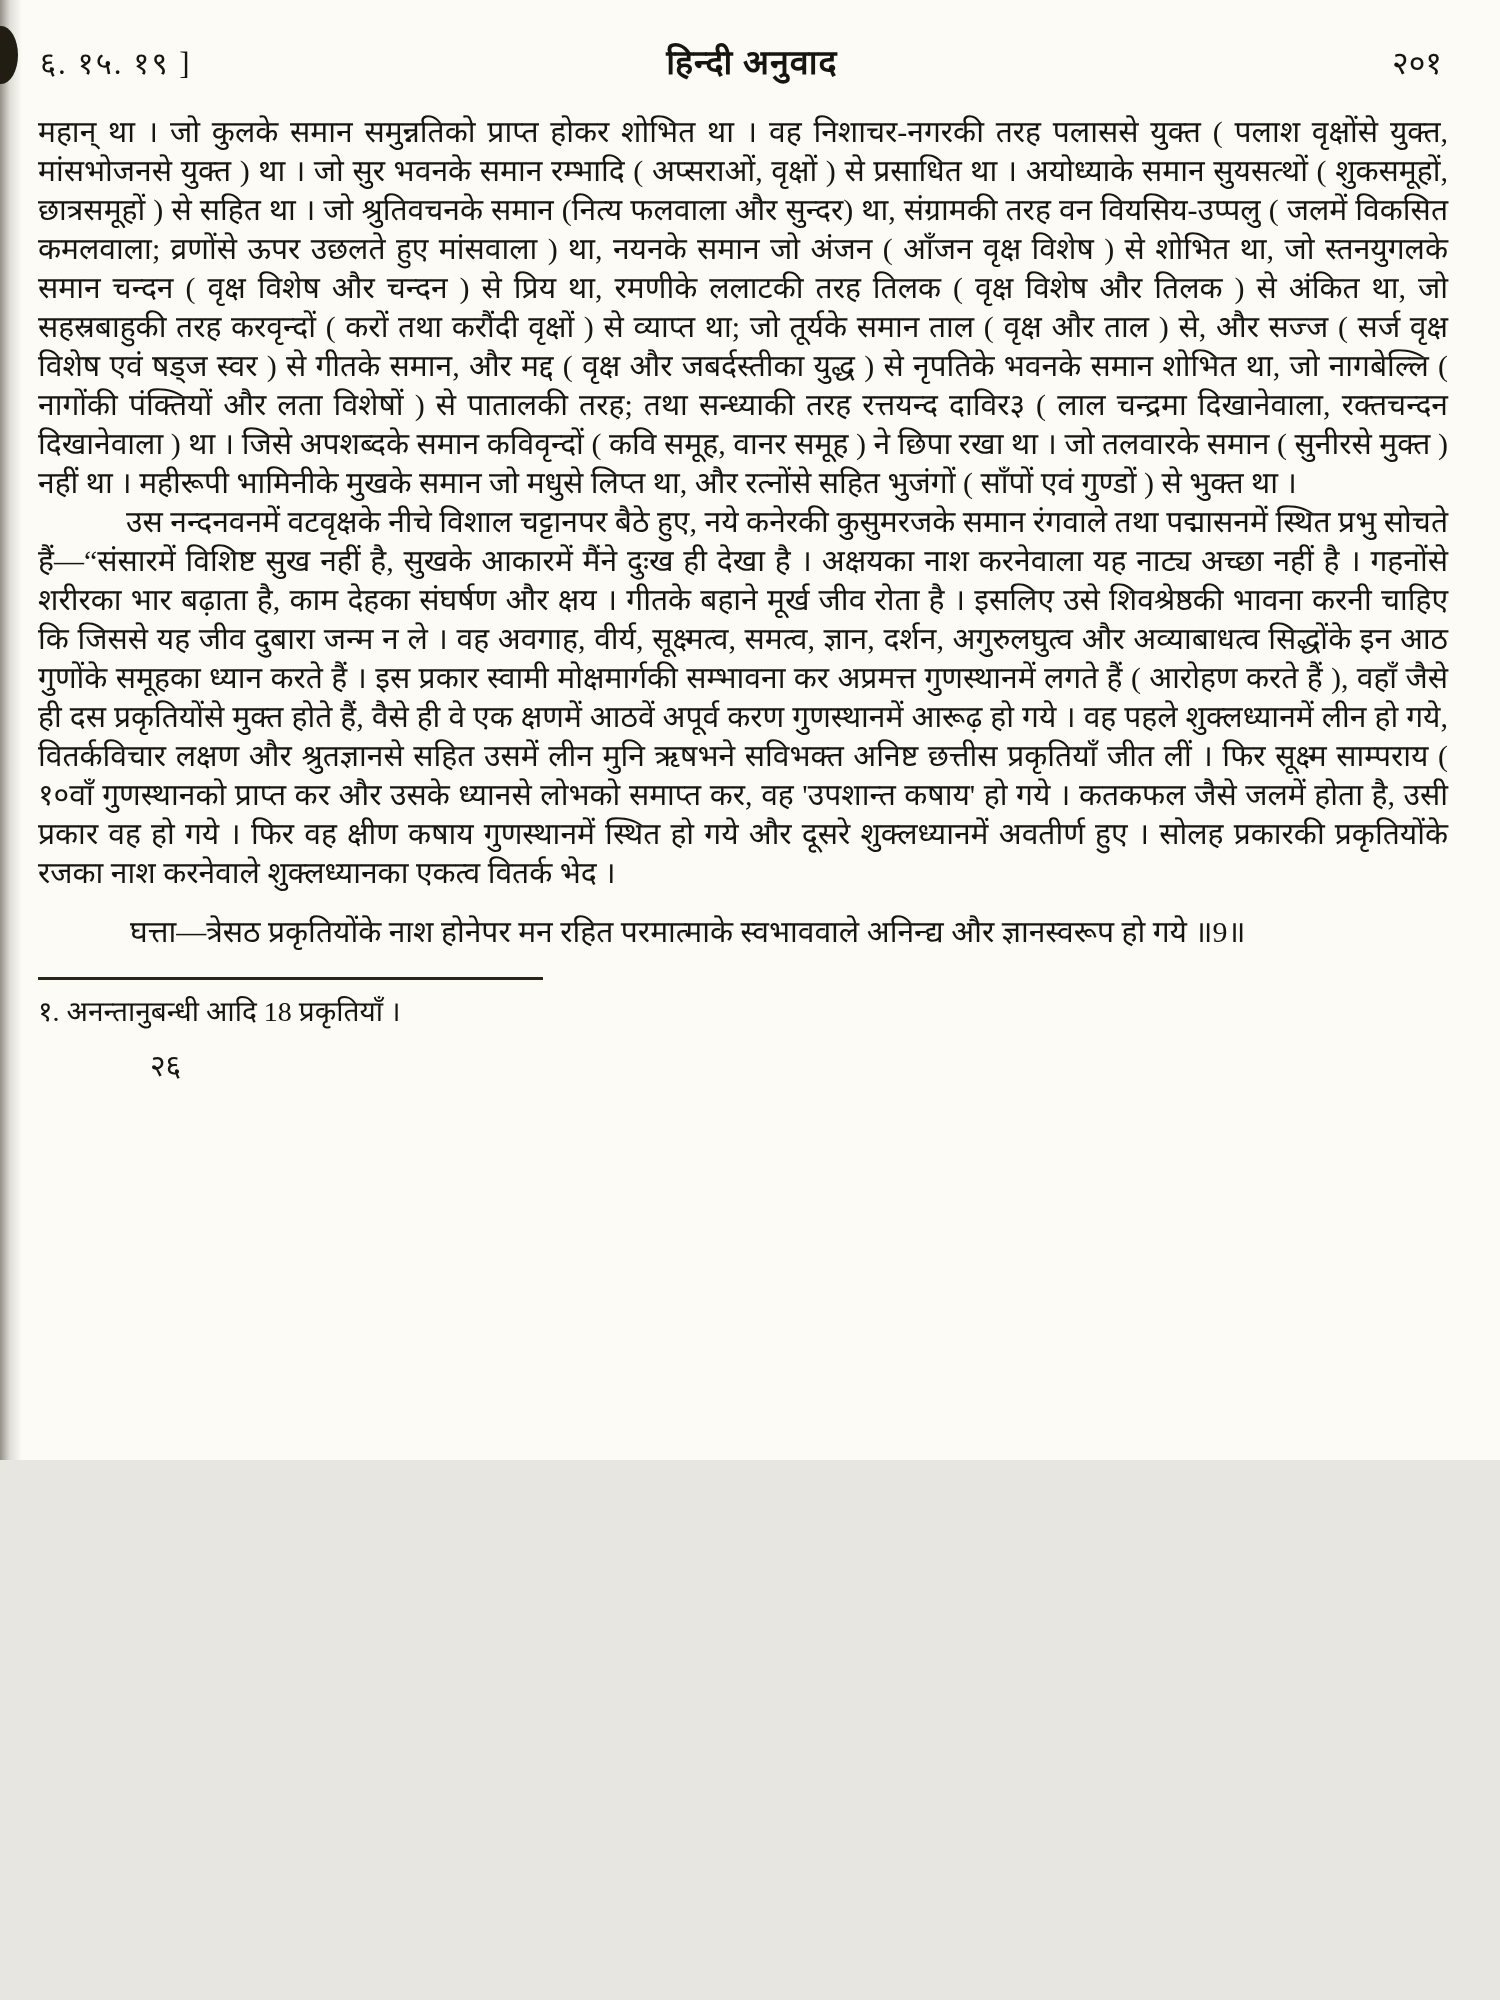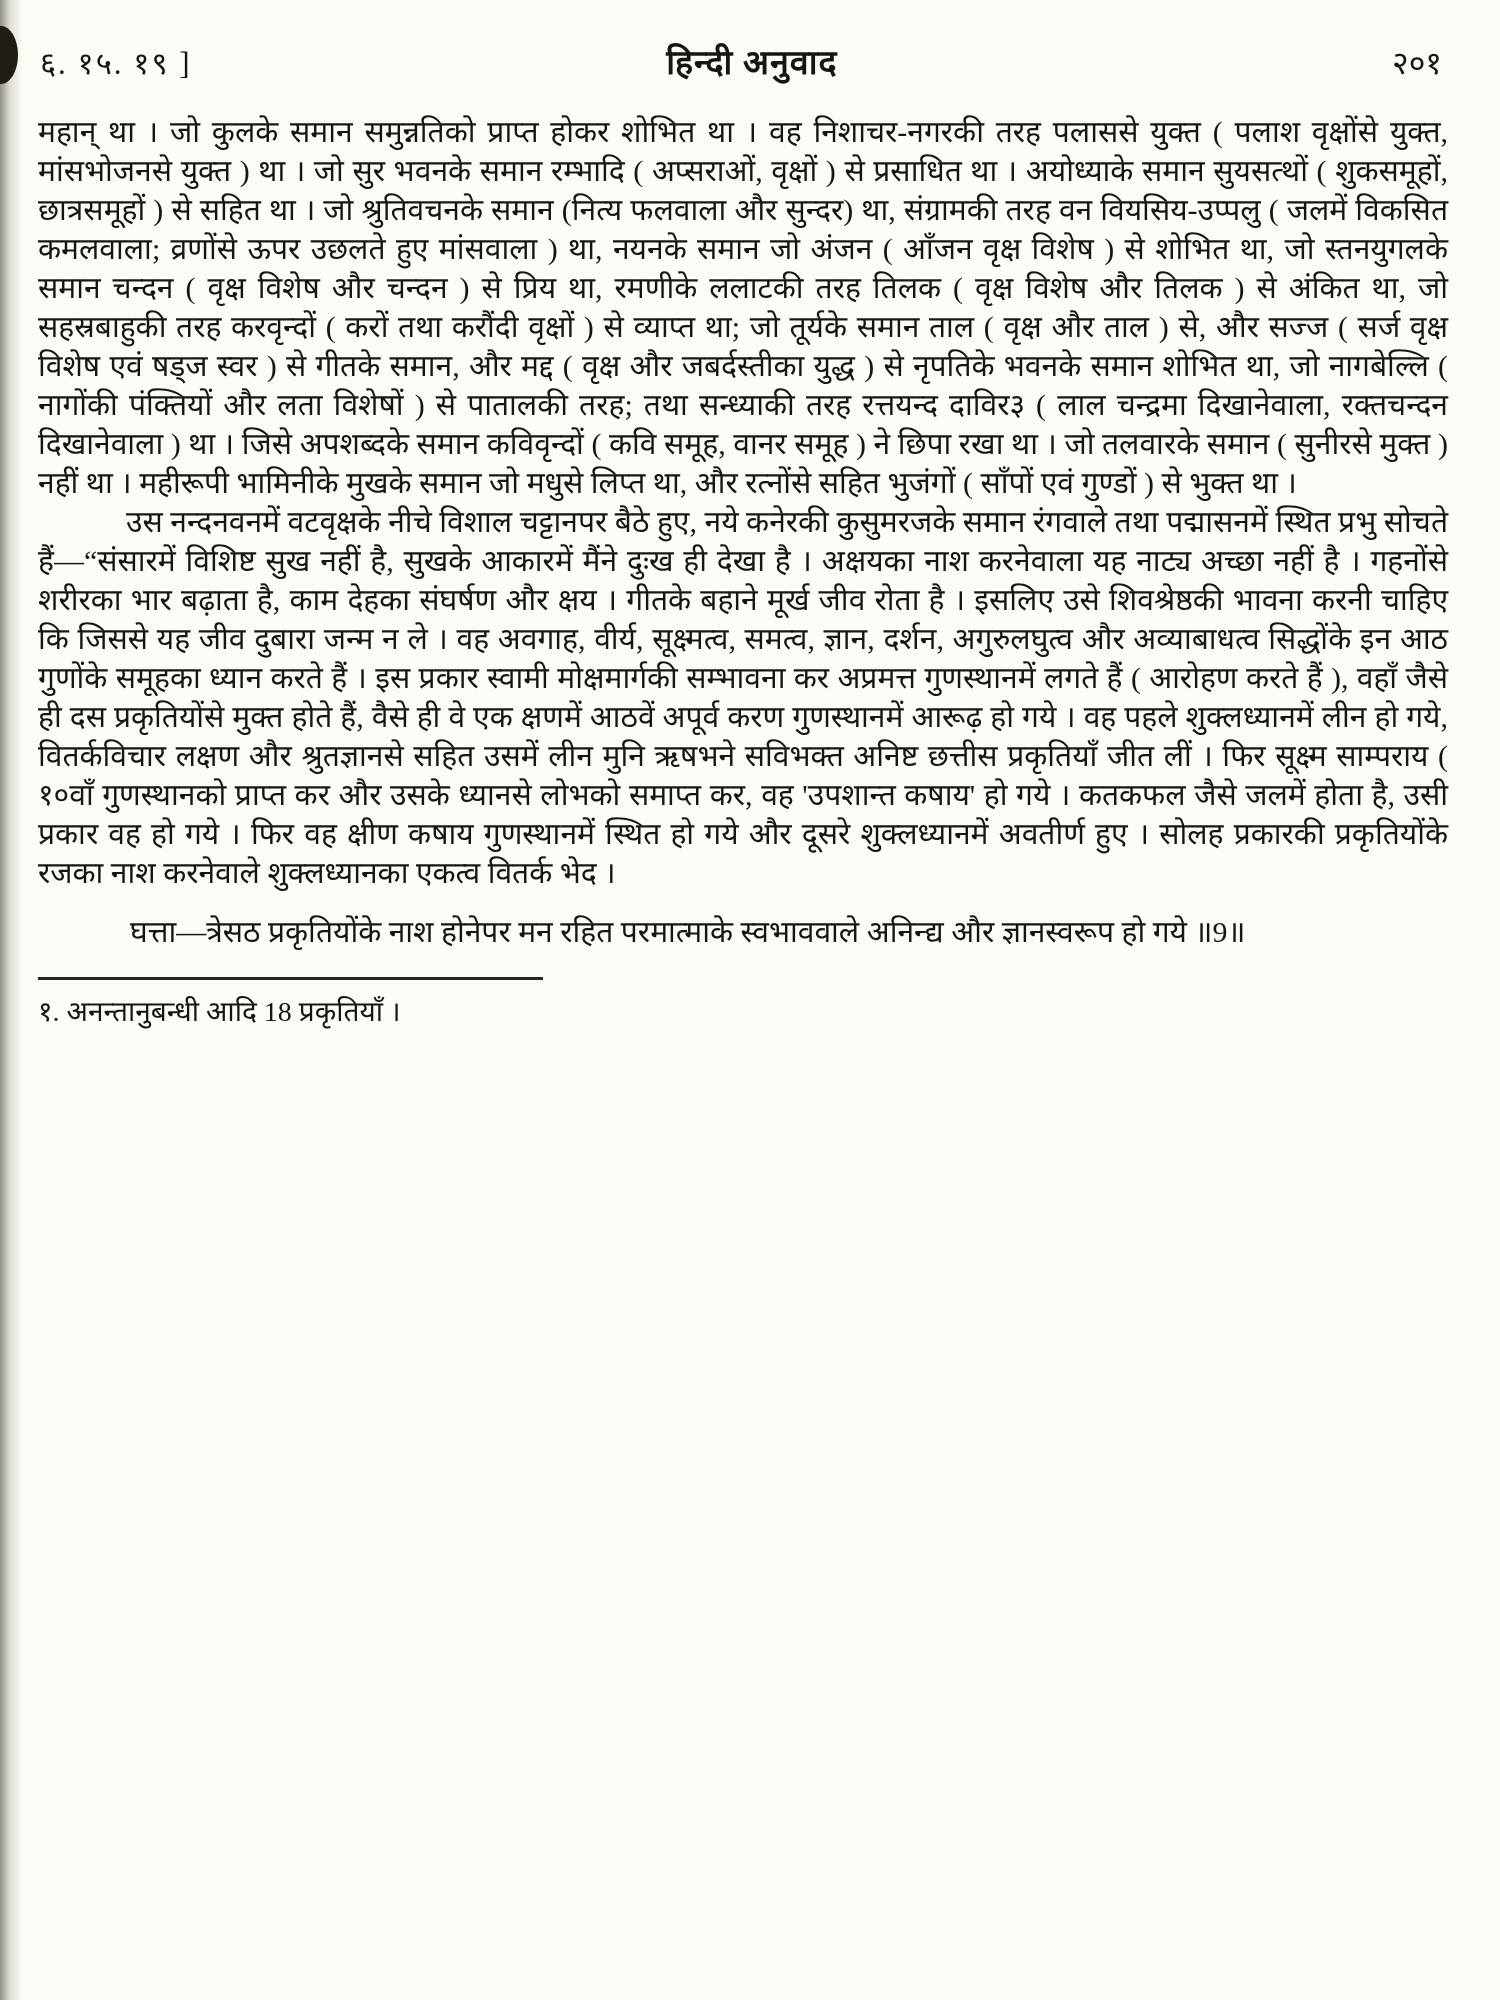--- a/index.html
+++ b/index.html
@@ -3,21 +3,21 @@
 <meta charset="utf-8">
 <style>
   html, body {
     margin: 0;
     padding: 0;
     background: #e8e6e0;
   }
   .page {
     position: relative;
     width: 1500px;
-    height: 2000px;
+    height: 1460px;
     background: #fcfbf6;
     overflow: hidden;
     font-family: "Liberation Serif", "DejaVu Serif", serif;
     color: #17150f;
     box-sizing: border-box;
   }
   
   .edge-shadow {
     position: absolute;
     left: 0; top: 0; bottom: 0;
@@ -122,17 +122,18 @@
 
 
 
     <p class="para indent">उस नन्दनवनमें वटवृक्षके नीचे विशाल चट्टानपर बैठे हुए, नये कनेरकी कुसुमरजके समान रंगवाले तथा पद्मासनमें स्थित प्रभु सोचते हैं—“संसारमें विशिष्ट सुख नहीं है, सुखके आकारमें मैंने दुःख ही देखा है । अक्षयका नाश करनेवाला यह नाट्य अच्छा नहीं है ।  गहनोंसे शरीरका भार बढ़ाता है,  काम देहका संघर्षण और क्षय ।  गीतके बहाने मूर्ख जीव रोता है ।  इसलिए उसे शिवश्रेष्ठकी भावना करनी चाहिए कि जिससे यह जीव दुबारा जन्म न ले ।  वह अवगाह, वीर्य, सूक्ष्मत्व, समत्व, ज्ञान, दर्शन, अगुरुलघुत्व और अव्याबाधत्व सिद्धोंके इन आठ गुणोंके समूहका ध्यान करते हैं । इस प्रकार स्वामी मोक्षमार्गकी सम्भावना कर अप्रमत्त गुणस्थानमें लगते हैं ( आरोहण करते हैं ), वहाँ जैसे ही दस प्रकृतियोंसे मुक्त होते हैं, वैसे ही वे एक क्षणमें आठवें अपूर्व करण गुणस्थानमें आरूढ़ हो गये । वह पहले शुक्लध्यानमें लीन हो गये, वितर्कविचार लक्षण और श्रुतज्ञानसे सहित उसमें लीन मुनि ऋषभने सविभक्त अनिष्ट छत्तीस प्रकृतियाँ जीत लीं । फिर सूक्ष्म साम्पराय ( १०वाँ गुणस्थानको प्राप्त कर और उसके ध्यानसे लोभको समाप्त कर, वह 'उपशान्त कषाय' हो गये ।  कतकफल जैसे जलमें होता है,  उसी प्रकार वह हो गये ।  फिर वह क्षीण कषाय गुणस्थानमें स्थित हो गये और दूसरे शुक्लध्यानमें अवतीर्ण हुए । सोलह प्रकारकी प्रकृतियोंके रजका नाश करनेवाले शुक्लध्यानका एकत्व वितर्क भेद ।</p>
 
     <p class="para ghatta-2">घत्ता—त्रेसठ प्रकृतियोंके नाश होनेपर मन रहित परमात्माके स्वभाववाले अनिन्द्य और ज्ञानस्वरूप हो गये ॥9॥</p>
 
     <div class="footnote-block">
       <hr class="footnote-rule">
       <p class="footnote">१. अनन्तानुबन्धी आदि 18 प्रकृतियाँ ।</p>
+      <p class="signature">२६</p>
     </div>
 
   </div>
 
 </div>
 
 </body></html>

